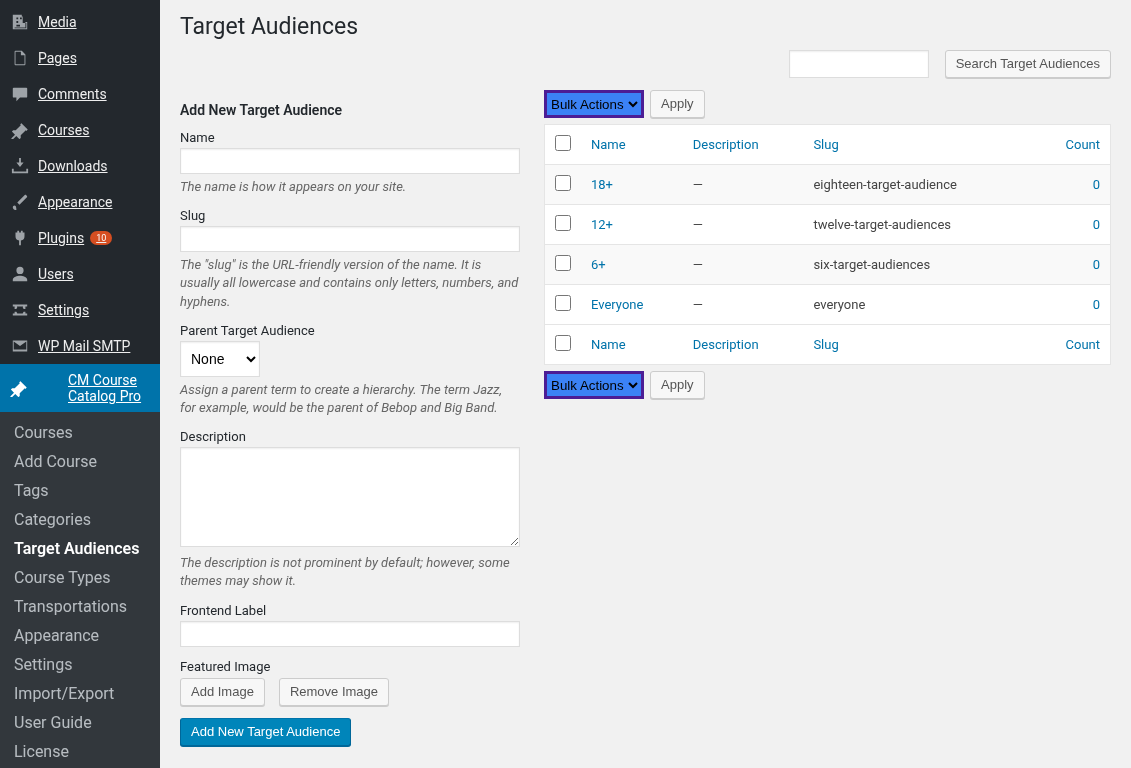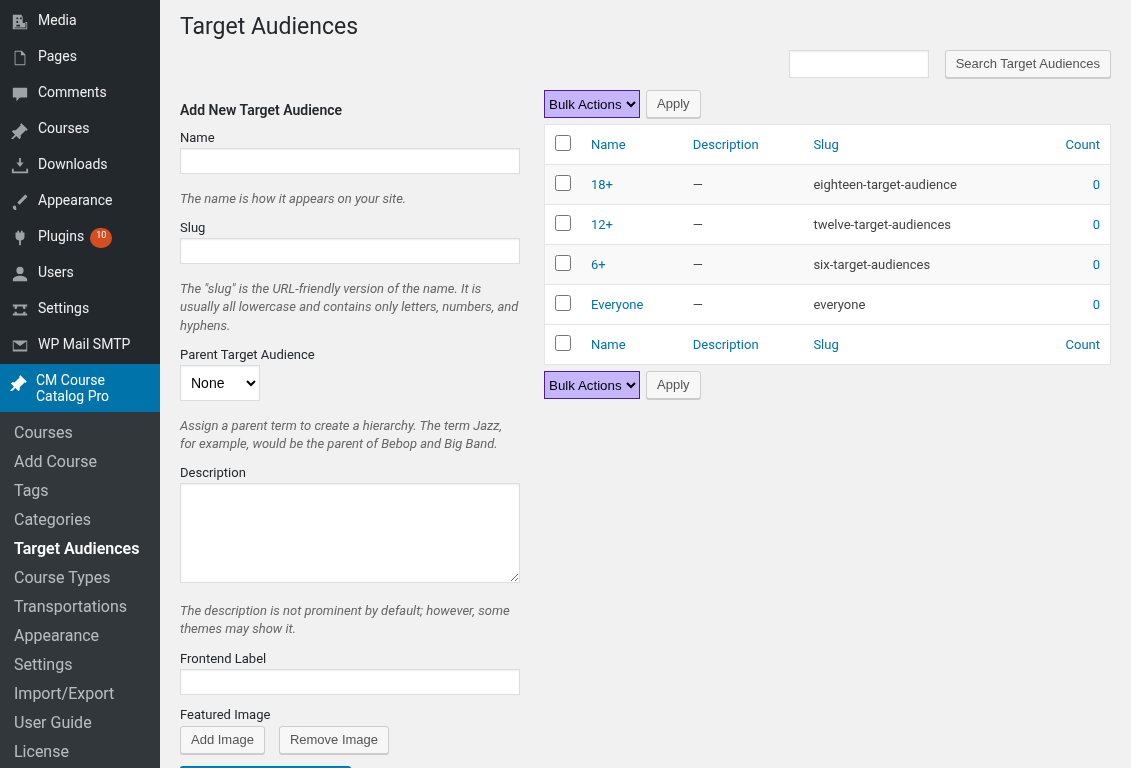--- a/index.html
+++ b/index.html
@@ -17,30 +17,33 @@
   .sidebar {
     width: 160px;
     background: #23282d;
     color: #eee;
     flex-shrink: 0;
     padding-top: 4px;
   }
   .sidebar .menu { list-style: none; }
   .sidebar .menu-item {
     display:flex;
+    align-items:center;
     padding: 8px 8px 8px 10px;
     color: #eee;
     font-size: 14px;
     cursor: pointer;
     position: relative;
+    text-decoration: underline;
   }
   .sidebar .menu-item.current {
     background:#0073aa;
     color:#fff;
     font-weight:400;
+    gap:32px;
   }
   .sidebar .menu-item.current:after {
     content:"";
     position:absolute; right:-8px; top:50%; transform:translateY(-50%);
     border:8px solid transparent; border-right-color:#f1f1f1;
   }
   .sidebar .menu-item .icon {
     width:20px; height:20px; margin-right:8px;
     display:inline-flex; align-items:center; justify-content:center;
     color: rgba(240,245,250,.6);
@@ -141,26 +144,26 @@
     width:100%;
     background:#fff;
     border:1px solid #ddd;
     padding:4px 6px;
     font-size:14px;
     box-shadow:inset 0 1px 2px rgba(0,0,0,.07);
   }
   .form-field select { width:auto; min-width:80px; height:36px; }
   .form-field textarea { height:100px; resize:vertical; }
   .form-field .help {
-    color:#666; font-style:italic; font-size:13px; margin-top:16px; line-height:1.4;
+    color:#666; font-style:italic; font-size:13px; margin-top:4px; line-height:1.4;
   }
   .featured-buttons { display:flex; gap:14px; margin-top:4px; }
 
   .bulk-row { display:flex; gap:6px; margin-bottom:6px; }
-  .bulk-row select { height:28px; border:1px solid #4c1d95; background:#c4b5fd; }
+  .bulk-row select { height:28px; border:3px solid #4c1d95; background:#3b82f6; }
 
   table.wp-list {
     width:100%;
     border-collapse:collapse;
     background:#fff;
     border:1px solid #e5e5e5;
   }
   table.wp-list th, table.wp-list td {
     text-align:left;
     padding:10px 10px;

